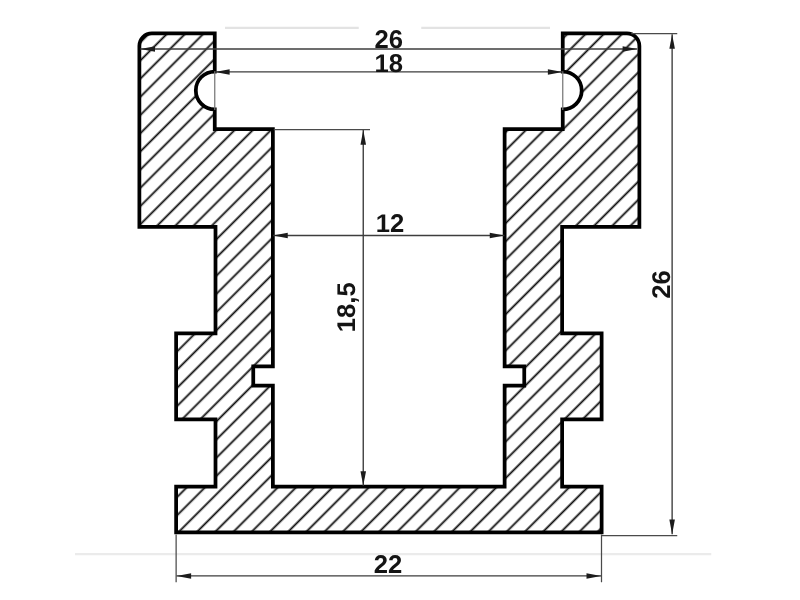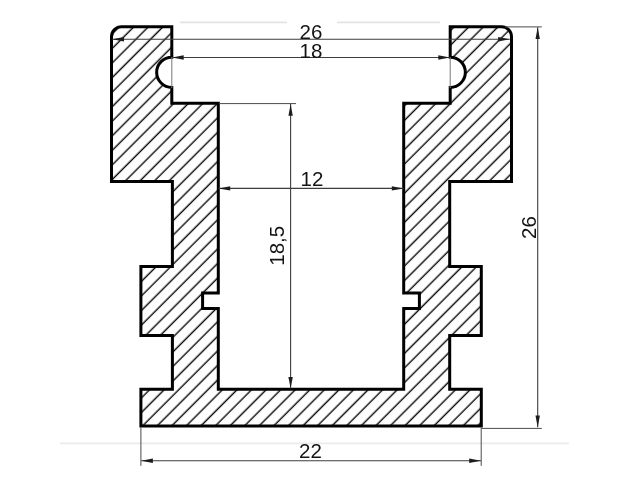--- a/index.html
+++ b/index.html
@@ -1,16 +1,16 @@
 <!DOCTYPE html>
 <html><head>
 <meta charset="utf-8">
 <style>
   html,body{margin:0;padding:0;background:#ffffff;}
-  .page{width:640px;height:480px;position:relative;overflow:hidden;background:#fff;}
+  .page{width:640px;height:480px;position:relative;overflow:hidden;background:#fff;font-weight:bold;}
   text{font-family:"Liberation Sans", sans-serif;fill:#141414;}
 </style>
 </head>
 <body>
 
 <div class="page">
 <svg width="640" height="480" viewBox="0 0 640 480" xmlns="http://www.w3.org/2000/svg">
   <defs>
 
     <pattern id="hatch" width="10.3" height="10.3" patternUnits="userSpaceOnUse" patternTransform="rotate(-45)">

